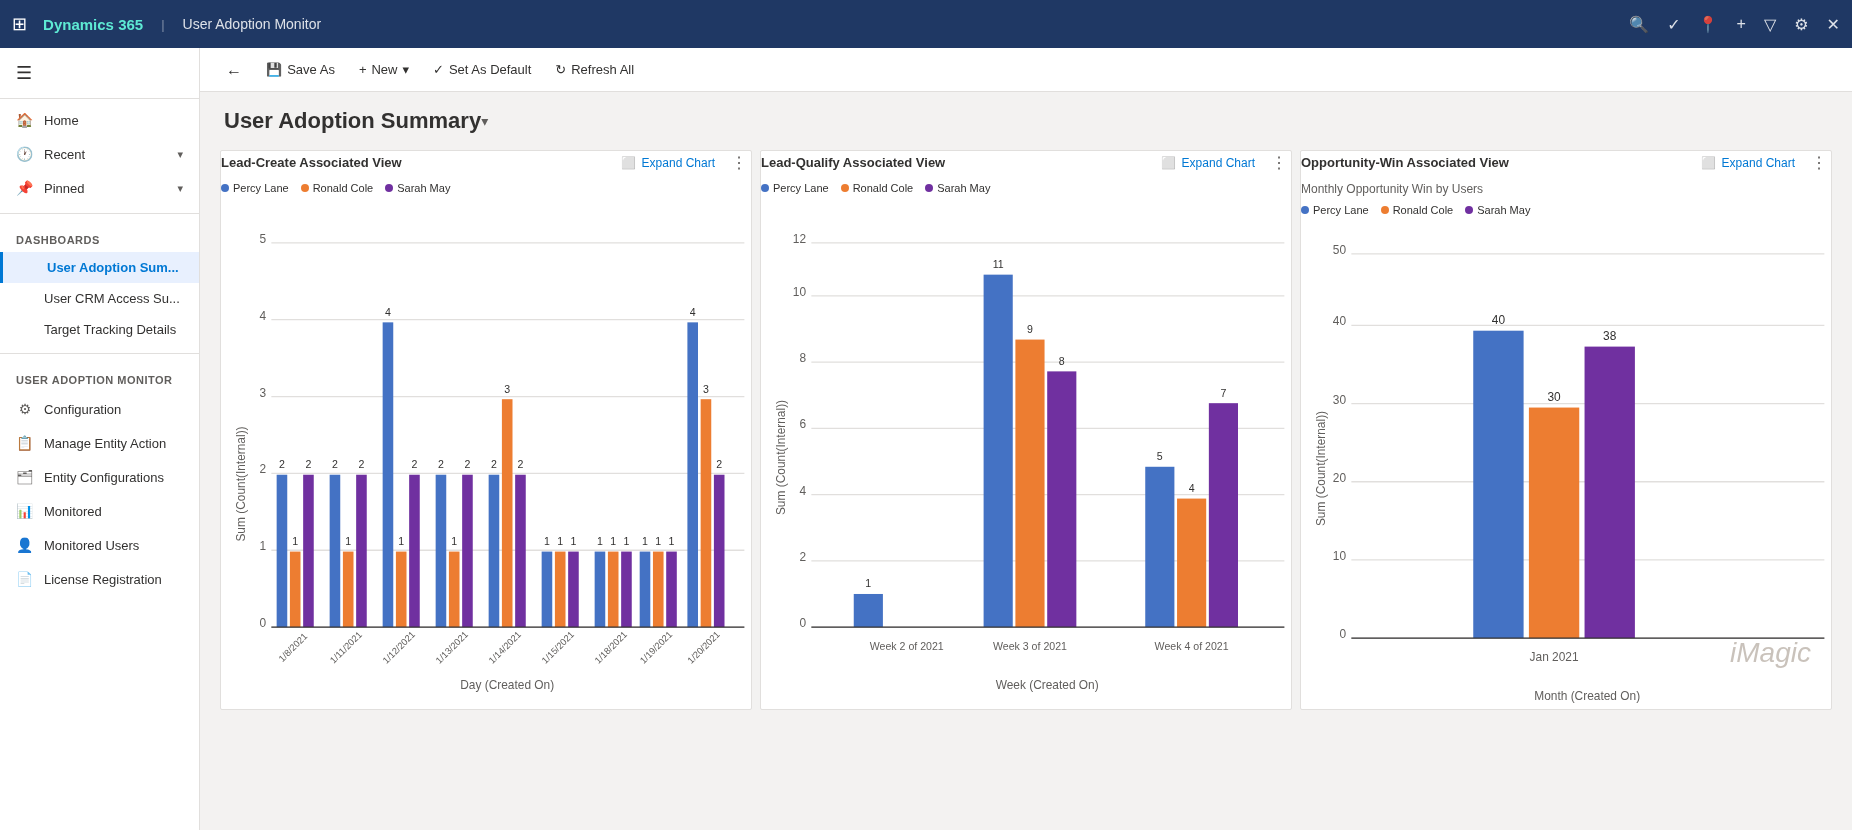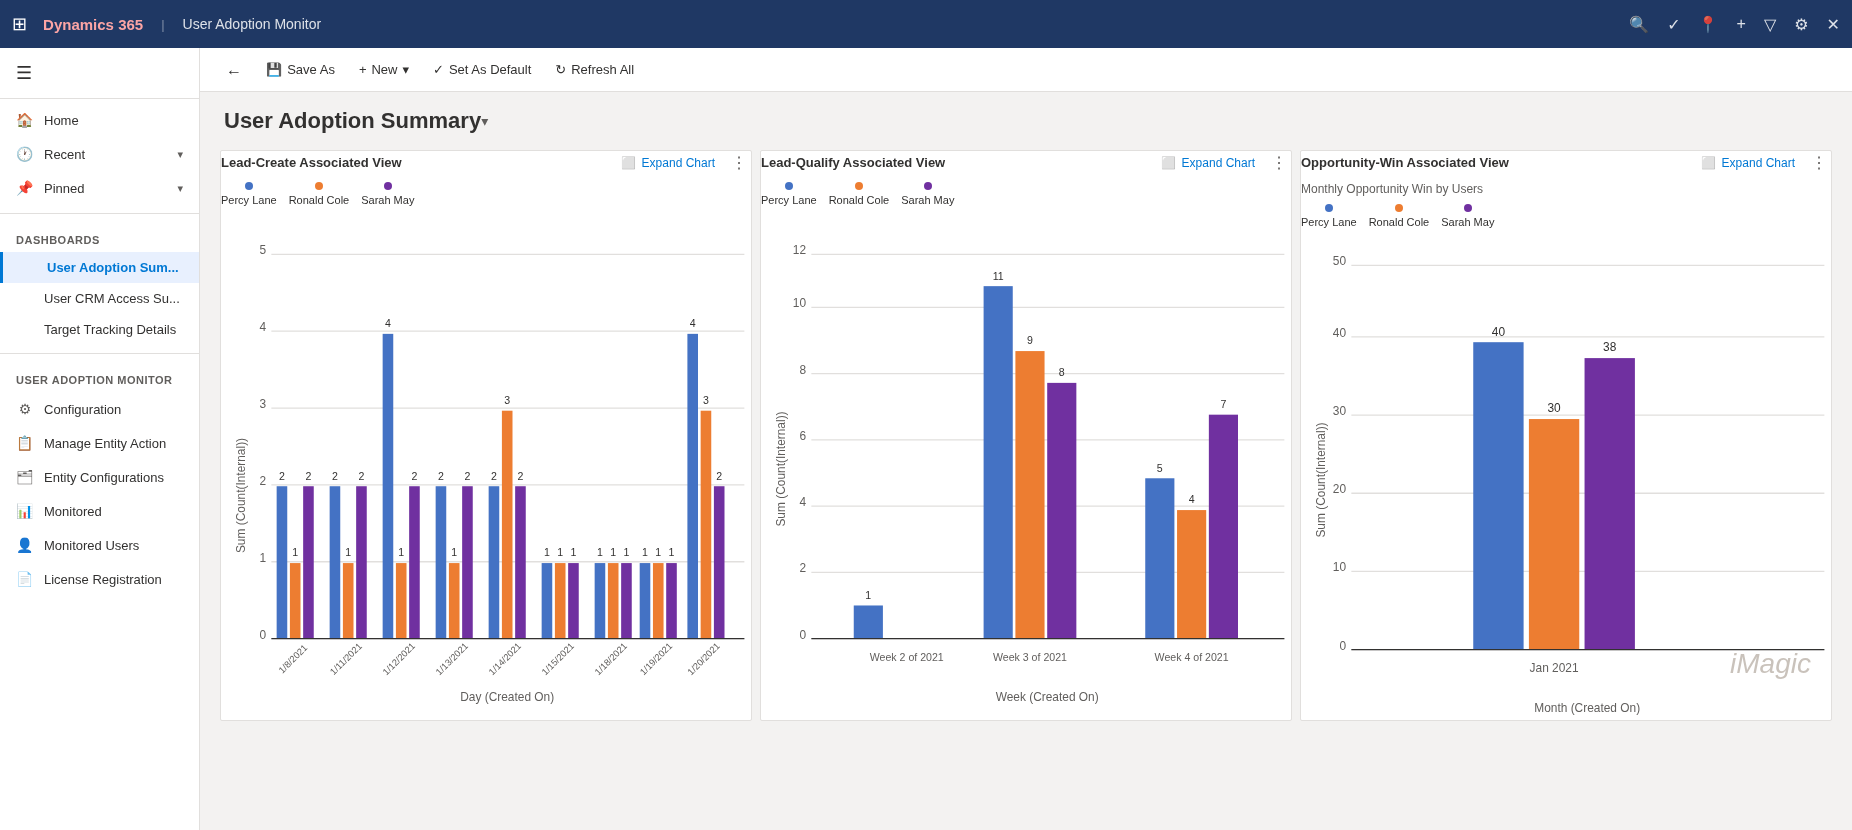--- a/index.html
+++ b/index.html
@@ -9,21 +9,21 @@
     .top-nav {
       background: #1f3864;
       height: 48px;
       display: flex;
       align-items: center;
       padding: 0 12px;
       color: white;
       gap: 10px;
     }
     .top-nav-grid-icon { font-size: 18px; cursor: pointer; margin-right: 6px; }
-    .top-nav-title { font-size: 15px; font-weight: 600; color: #fca5a5; }
+    .top-nav-title { font-size: 15px; font-weight: 600; color: #5eead4; }
     .top-nav-separator { color: rgba(255,255,255,0.4); margin: 0 8px; }
     .top-nav-subtitle { font-size: 14px; color: rgba(255,255,255,0.85); }
     .top-nav-right { margin-left: auto; display: flex; align-items: center; gap: 18px; }
     .top-nav-right span { font-size: 16px; cursor: pointer; color: rgba(255,255,255,0.85); }
 
     
     .app-layout { display: flex; height: calc(830px - 48px); }
 
     
     .sidebar {
@@ -141,21 +141,21 @@
       font-size: 12px;
       color: #0078d4;
       cursor: pointer;
       background: none;
       border: none;
       padding: 2px 4px;
     }
     .chart-more-btn { background: none; border: none; cursor: pointer; font-size: 16px; color: #605e5c; padding: 2px 4px; }
     .chart-subtitle { font-size: 12px; color: #605e5c; margin-bottom: 8px; }
     .chart-legend { display: flex; align-items: center; gap: 12px; margin-bottom: 12px; font-size: 11px; }
-    .legend-item { display: flex; align-items: center; gap: 4px; flex-direction: column; }
+    .legend-item { display: flex; align-items: center; gap: 4px; }
     .legend-dot { width: 8px; height: 8px; border-radius: 50%; display: inline-block; }
 
     
     .chart-area { flex: 1; }
   </style>
 </head>
 <body>
 
 <div class="top-nav">
   <span class="top-nav-grid-icon">⊞</span>

